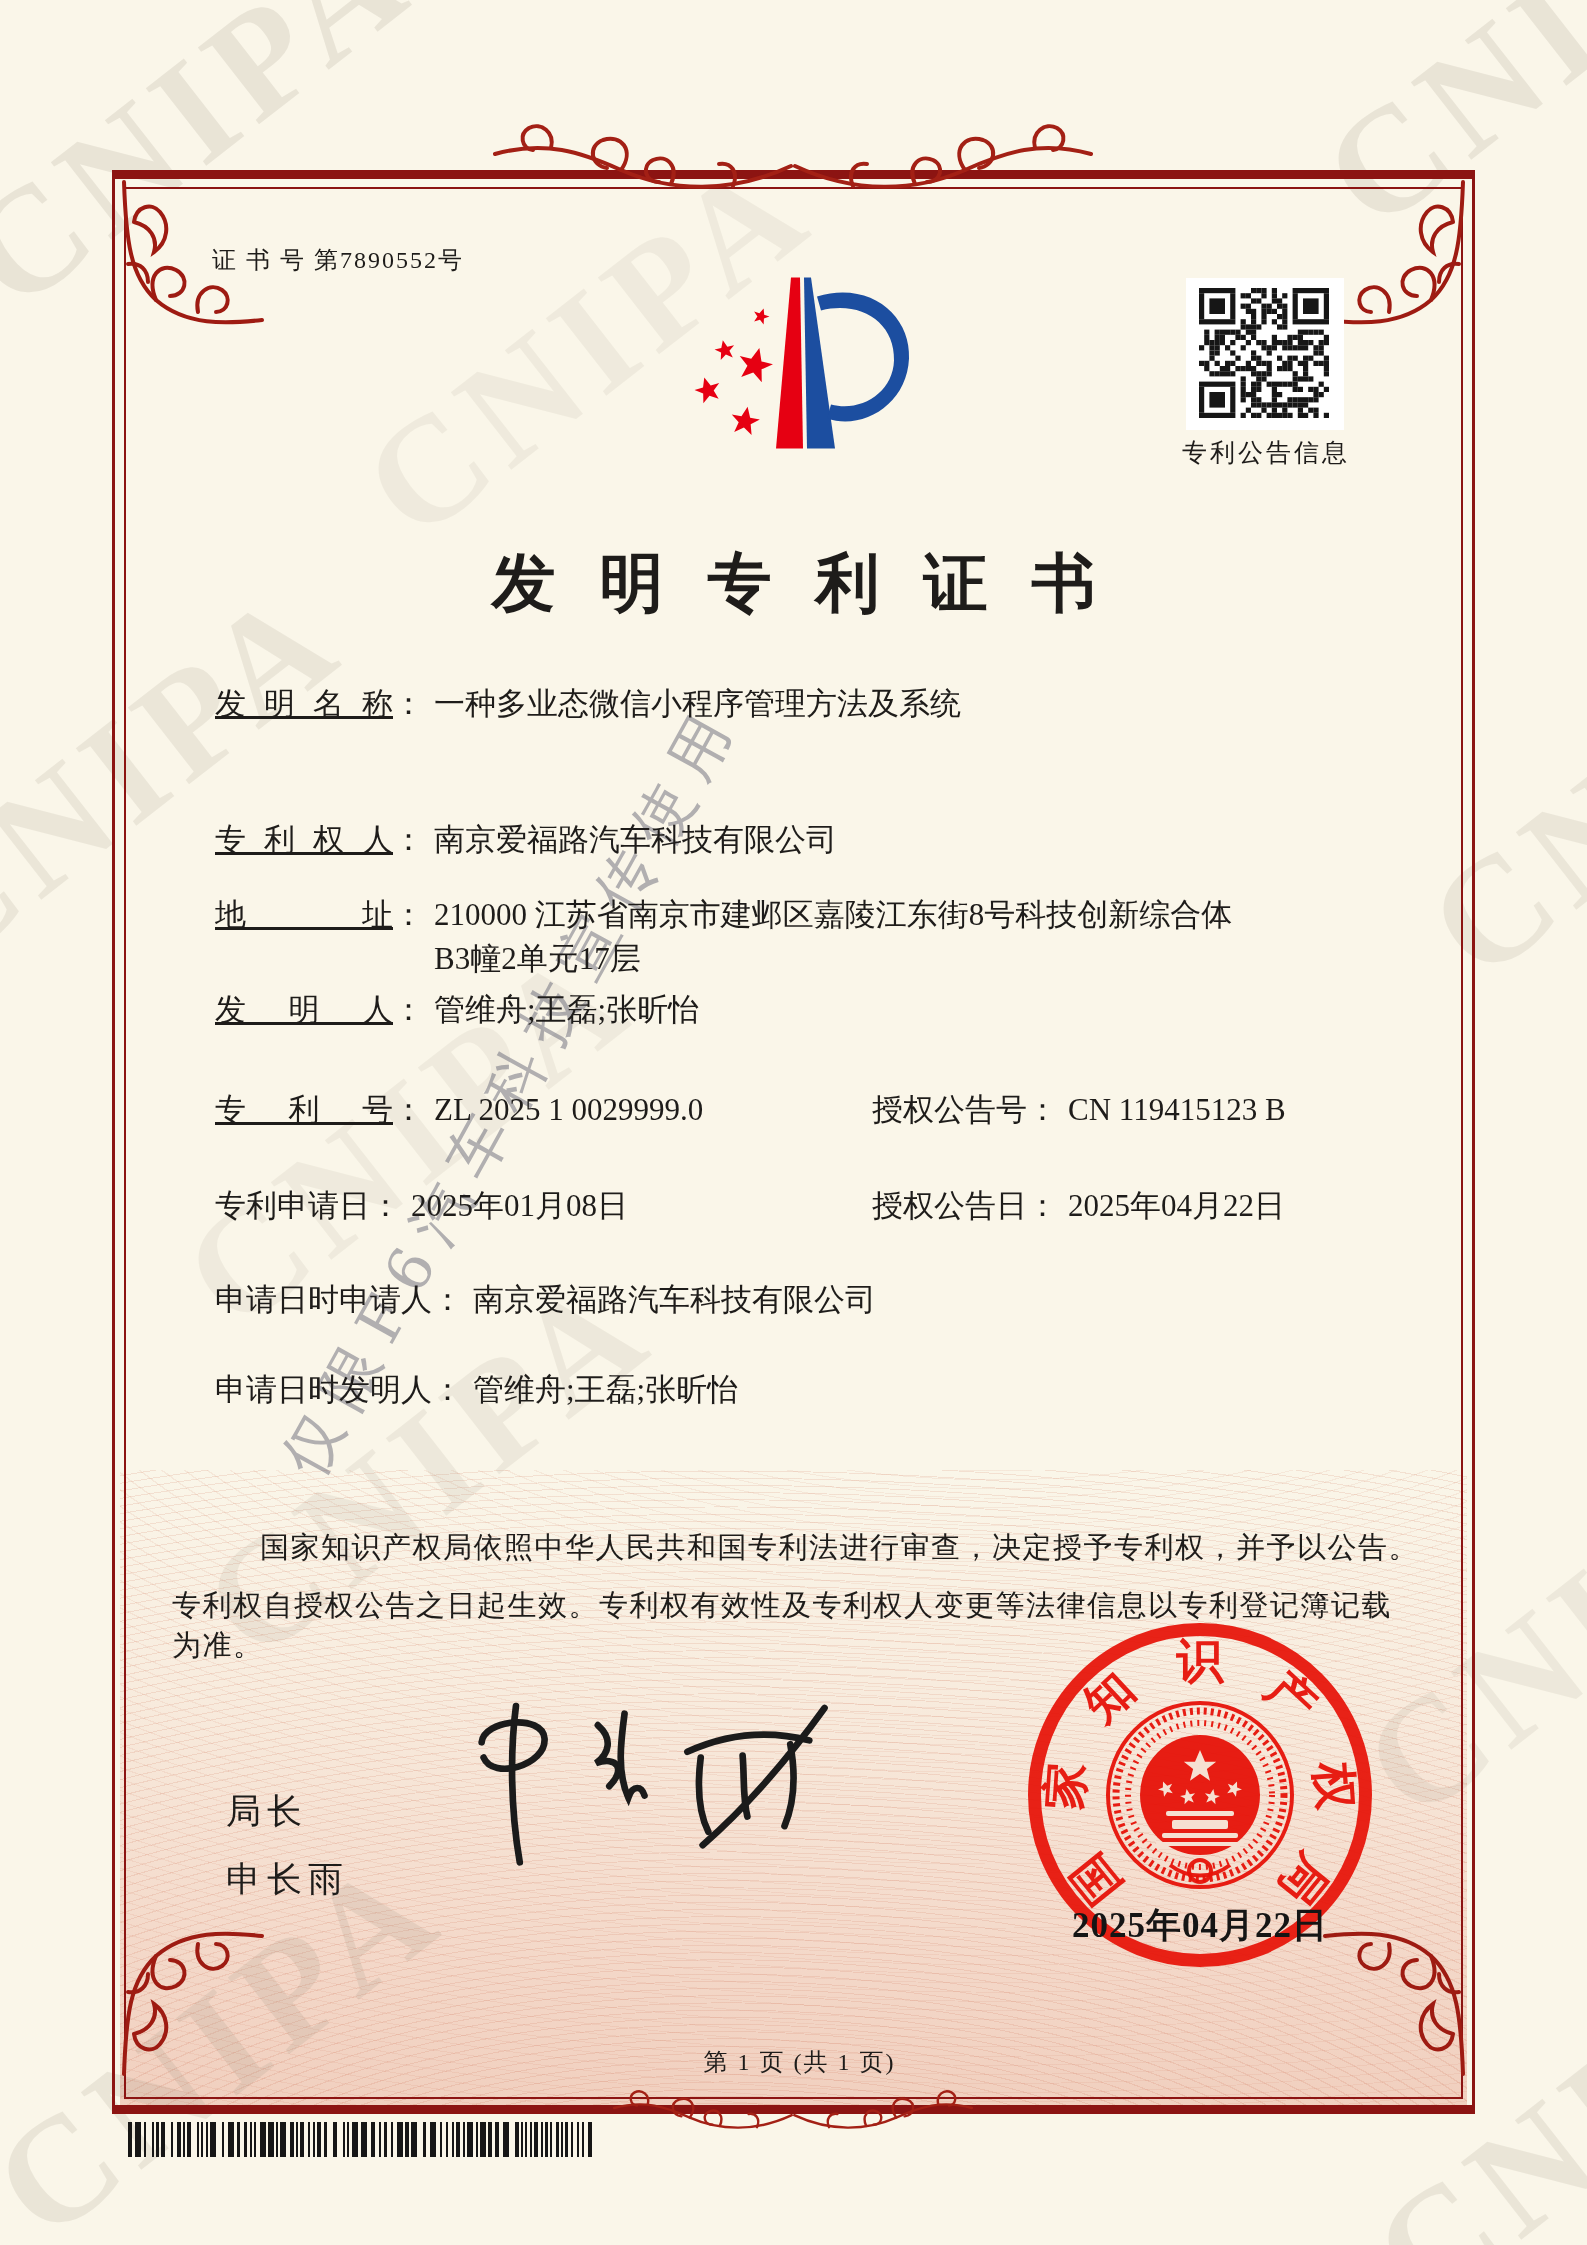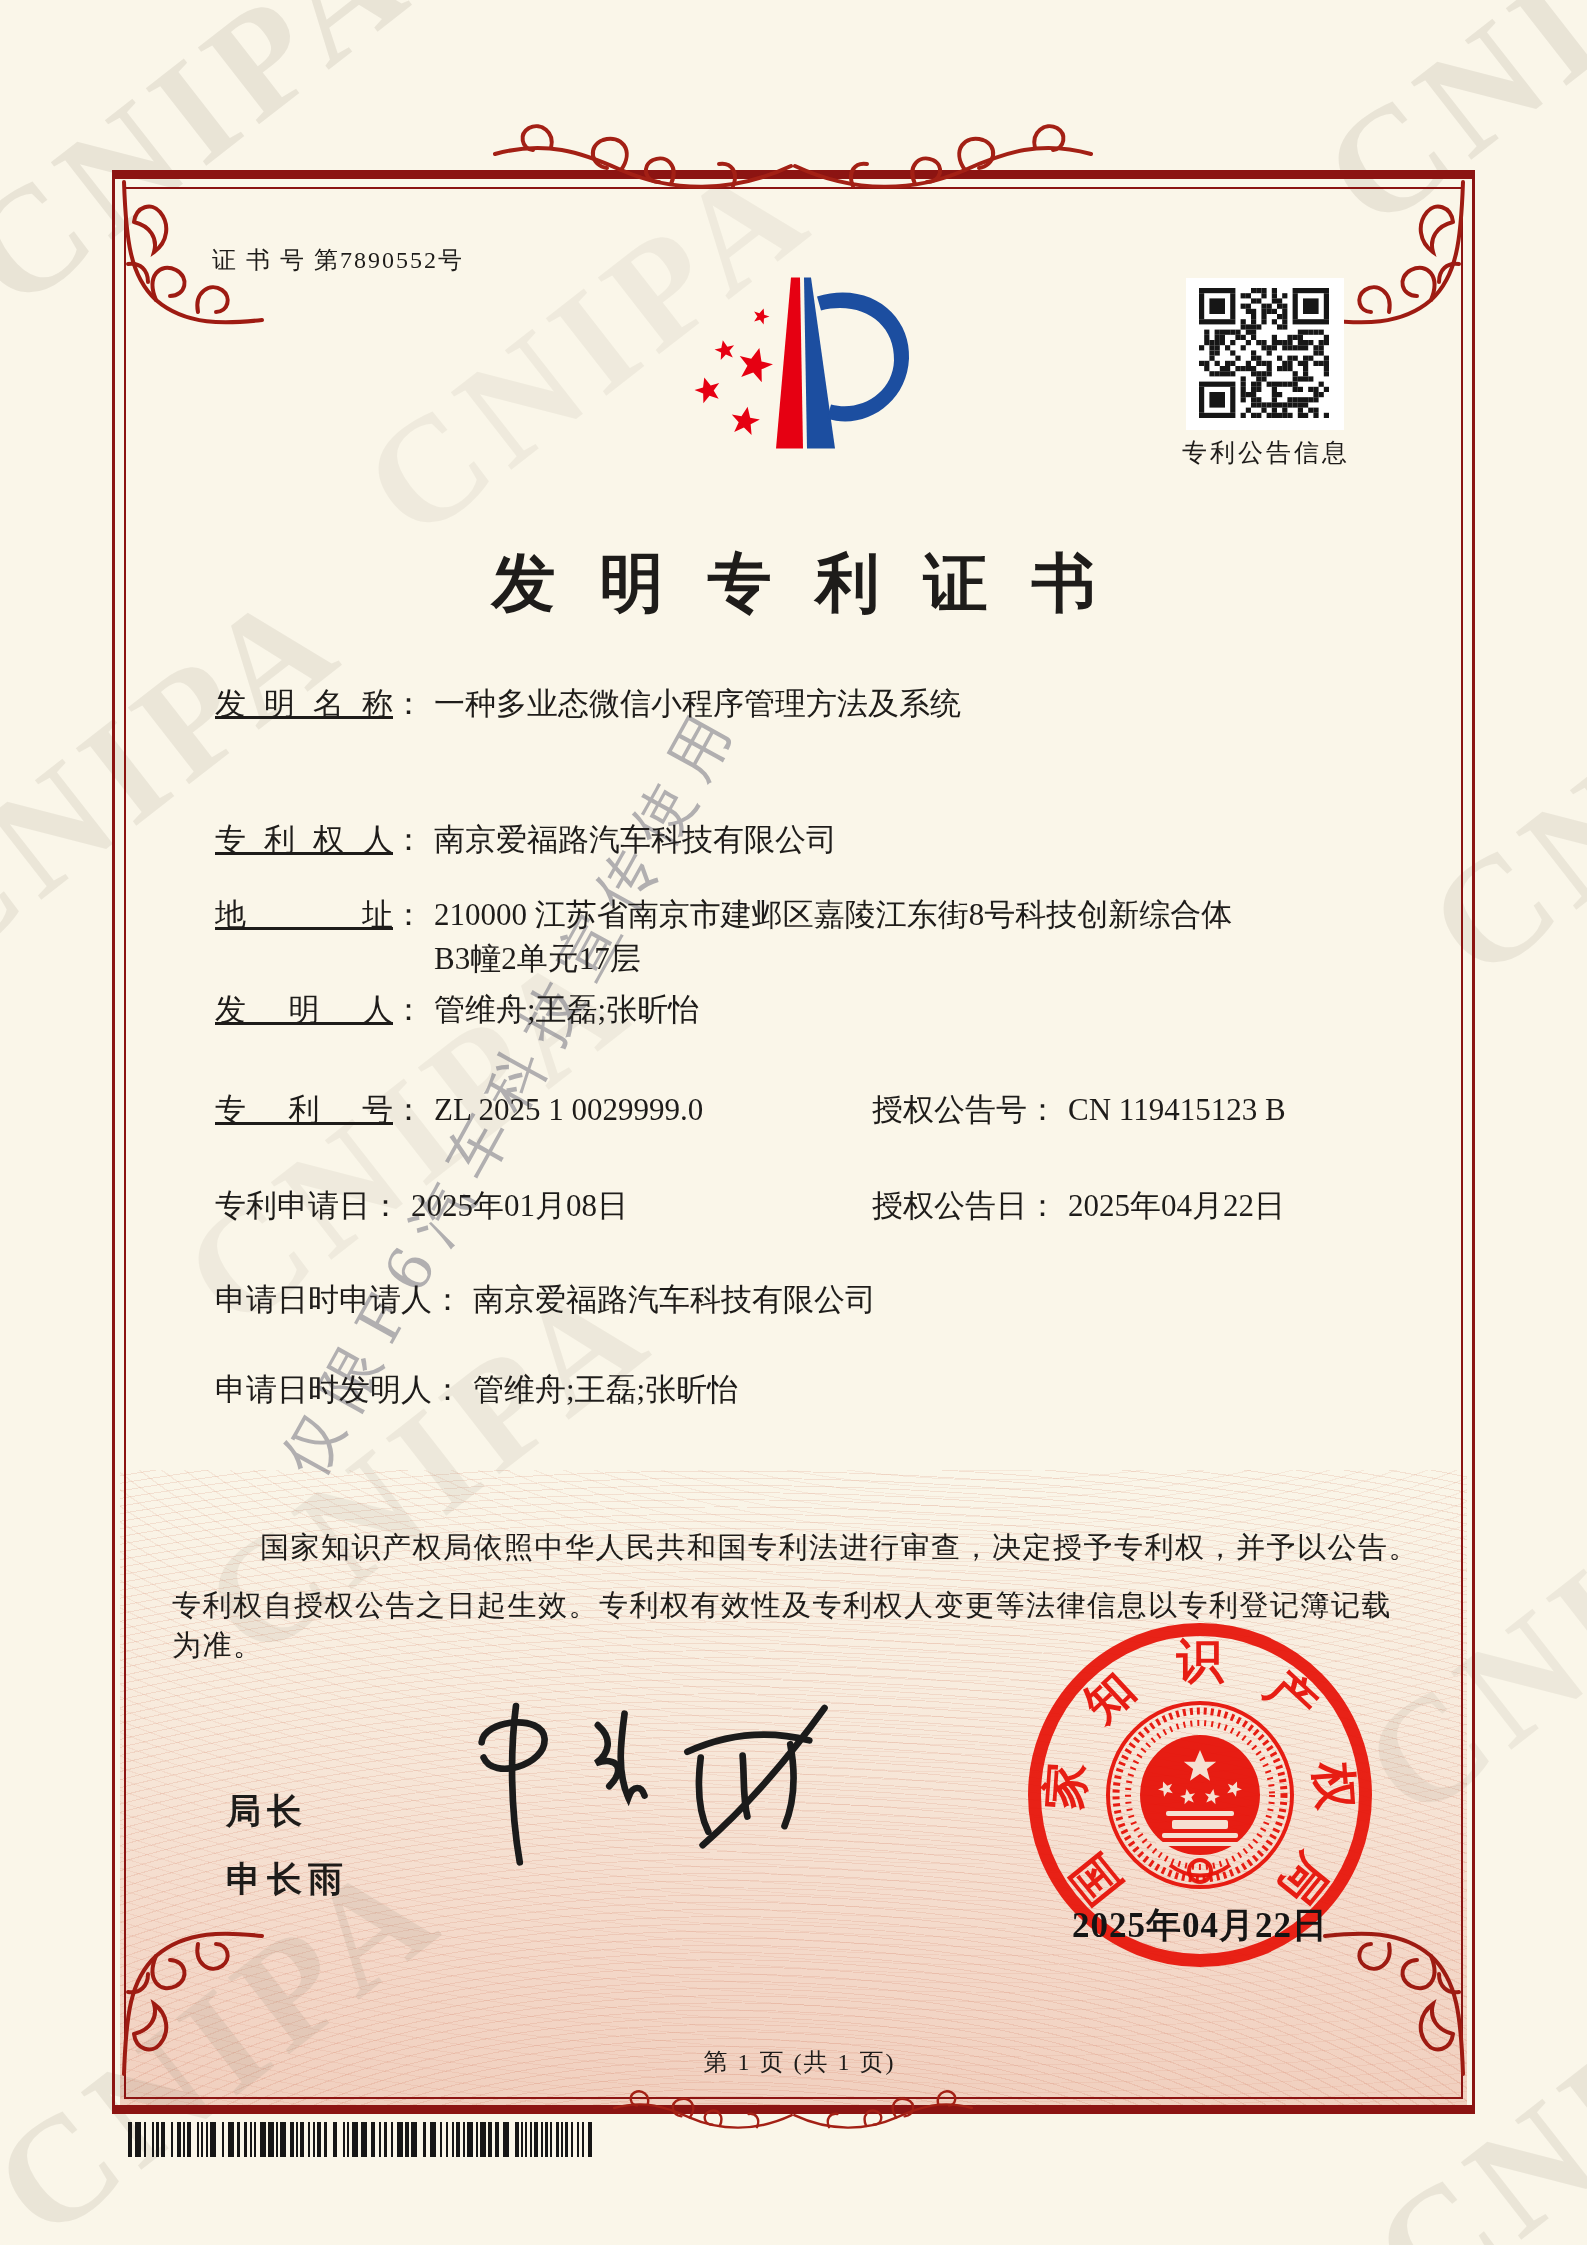--- a/index.html
+++ b/index.html
@@ -45,21 +45,21 @@
   .lbl-auto{display:inline-block;vertical-align:top;}
   .colon{display:inline-block;vertical-align:top;padding-right:10px;}
   .val{display:inline-block;vertical-align:top;}
   .val-multi{display:inline-block;vertical-align:top;white-space:normal;width:1000px;}
 
   
   .legal{position:absolute;left:172px;width:1248px;font-size:29px;letter-spacing:1.5px;
     z-index:6;font-family:"DejaVu Serif",serif;}
 
   
-  .officer{position:absolute;left:226px;font-size:35px;font-weight:700;z-index:6;
+  .officer{position:absolute;left:226px;font-size:35px;font-weight:400;z-index:6;
     font-family:"Liberation Sans",sans-serif;letter-spacing:6px;}
   #sig{left:455px;top:1688px;z-index:6;}
 
   
   #seal{left:1028px;top:1623px;width:344px;height:344px;z-index:5;}
   #seal-ring-border{position:absolute;left:0;top:0;width:344px;height:344px;border-radius:50%;
     border:13px solid rgba(230,18,8,.93);box-sizing:border-box;}
   .seal-ch{position:absolute;font-size:47px;font-weight:700;color:rgba(230,18,8,.95);
     font-family:"DejaVu Serif",serif;}
   #seal-date{left:1058px;top:1902px;width:284px;text-align:center;font-size:35px;

